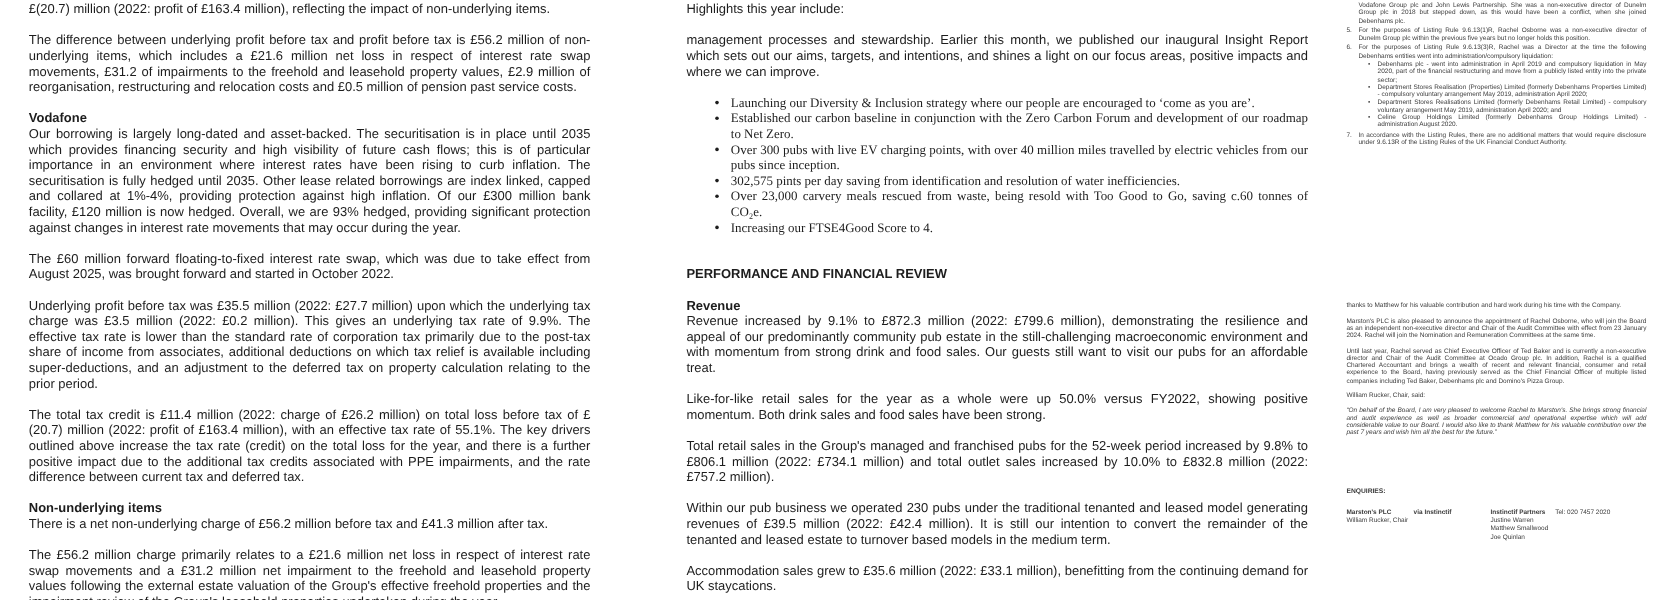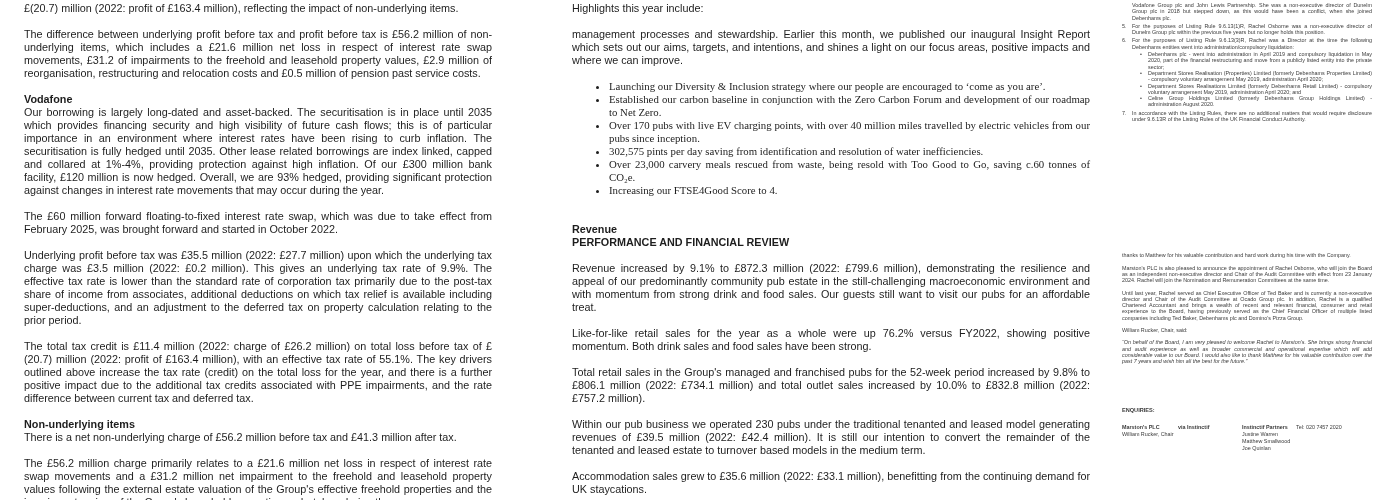--- a/index.html
+++ b/index.html
@@ -52,43 +52,43 @@
 </style>
 </head>
 <body>
 
 <div class="page">
   <div class="col col1">
       <p class="para">£(20.7) million (2022: profit of £163.4 million), reflecting the impact of non-underlying items.</p>
       <p class="para">The difference between underlying profit before tax and profit before tax is £56.2 million of non-underlying items, which includes a £21.6 million net loss in respect of interest rate swap movements, £31.2 of impairments to the freehold and leasehold property values, £2.9 million of reorganisation, restructuring and relocation costs and £0.5 million of pension past service costs.</p>
       <div class="heading">Vodafone</div>
       <p class="para">Our borrowing is largely long-dated and asset-backed. The securitisation is in place until 2035 which provides financing security and high visibility of future cash flows; this is of particular importance in an environment where interest rates have been rising to curb inflation.  The securitisation is fully hedged until 2035. Other lease related borrowings are index linked, capped and collared at 1%-4%, providing protection against high inflation.  Of our £300 million bank facility, £120 million is now hedged.  Overall, we are 93% hedged, providing significant protection against changes in interest rate movements that may occur during the year.</p>
-      <p class="para">The £60 million forward floating-to-fixed interest rate swap, which was due to take effect from February 2025, was brought forward and started in October 2022.</p>
+      <p class="para">The £60 million forward floating-to-fixed interest rate swap, which was due to take effect from August 2025, was brought forward and started in October 2022.</p>
       <p class="para">Underlying profit before tax was £35.5 million (2022: £27.7 million) upon which the underlying tax charge was £3.5 million (2022: £0.2 million). This gives an underlying tax rate of 9.9%. The effective tax rate is lower than the standard rate of corporation tax primarily due to the post-tax share of income from associates, additional deductions on which tax relief is available including super-deductions, and an adjustment to the deferred tax on property calculation relating to the prior period.</p>
       <p class="para">The total tax credit is £11.4 million (2022: charge of £26.2 million) on total loss before tax of £(20.7) million (2022: profit of £163.4 million), with an effective tax rate of 55.1%. The key drivers outlined above increase the tax rate (credit) on the total loss for the year, and there is a further positive impact due to the additional tax credits associated with PPE impairments, and the rate difference between current tax and deferred tax.</p>
       <div class="heading">Non-underlying items</div>
       <p class="para">There is a net non-underlying charge of £56.2 million before tax and £41.3 million after tax.</p>
       <p class="para">The £56.2 million charge primarily relates to a £21.6 million net loss in respect of interest rate swap movements and a £31.2 million net impairment to the freehold and leasehold property values following the external estate valuation of the Group's effective freehold properties and the impairment review of the Group's leasehold properties undertaken during the year.</p>
     </div>
   <div class="col col2">
       <p class="para">Highlights this year include:</p>
       <p class="para">management processes and stewardship. Earlier this month, we published our inaugural Insight Report which sets out our aims, targets, and intentions, and shines a light on our focus areas, positive impacts and where we can improve.</p>
       <ul class="bullets">
         <li class="bullet-item">Launching our Diversity &amp; Inclusion strategy where our people are encouraged to ‘come as you are’.</li>
         <li class="bullet-item">Established our carbon baseline in conjunction with the Zero Carbon Forum and development of our roadmap to Net Zero.</li>
-        <li class="bullet-item">Over 170 pubs with live EV charging points, with over 40 million miles travelled by electric vehicles from our pubs since inception.</li>
+        <li class="bullet-item">Over 300 pubs with live EV charging points, with over 40 million miles travelled by electric vehicles from our pubs since inception.</li>
         <li class="bullet-item">302,575 pints per day saving from identification and resolution of water inefficiencies.</li>
         <li class="bullet-item">Over 23,000 carvery meals rescued from waste, being resold with Too Good to Go, saving c.60 tonnes of CO₂e.</li>
         <li class="bullet-item">Increasing our FTSE4Good Score to 4.</li>
       </ul>
       <div class="spacer" style="height: 13px;"></div>
+      <div class="heading gap-after">PERFORMANCE AND FINANCIAL REVIEW</div>
       <div class="heading">Revenue</div>
-      <div class="heading gap-after">PERFORMANCE AND FINANCIAL REVIEW</div>
       <p class="para">Revenue increased by 9.1% to £872.3 million (2022: £799.6 million), demonstrating the resilience and appeal of our predominantly community pub estate in the still-challenging macroeconomic environment and with momentum from strong drink and food sales.  Our guests still want to visit our pubs for an affordable treat.</p>
-      <p class="para">Like-for-like retail sales for the year as a whole were up 76.2% versus FY2022, showing positive momentum. Both drink sales and food sales have been strong.</p>
+      <p class="para">Like-for-like retail sales for the year as a whole were up 50.0% versus FY2022, showing positive momentum. Both drink sales and food sales have been strong.</p>
       <p class="para">Total retail sales in the Group's managed and franchised pubs for the 52-week period increased by 9.8% to £806.1 million (2022: £734.1 million) and total outlet sales increased by 10.0% to £832.8 million (2022: £757.2 million).</p>
       <p class="para">Within our pub business we operated 230 pubs under the traditional tenanted and leased model generating revenues of £39.5 million (2022: £42.4 million). It is still our intention to convert the remainder of the tenanted and leased estate to turnover based models in the medium term.</p>
       <p class="para">Accommodation sales grew to £35.6 million (2022: £33.1 million), benefitting from the continuing demand for UK staycations.</p>
     </div>
   <div class="col col3">
     <div>
         <p class="para hang">Vodafone Group plc and John Lewis Partnership. She was a non-executive director of Dunelm Group plc in 2018 but stepped down, as this would have been a conflict, when she joined Debenhams plc.</p>
         <div class="num-item">
           <span class="num">5.</span>
           <div class="num-body">

